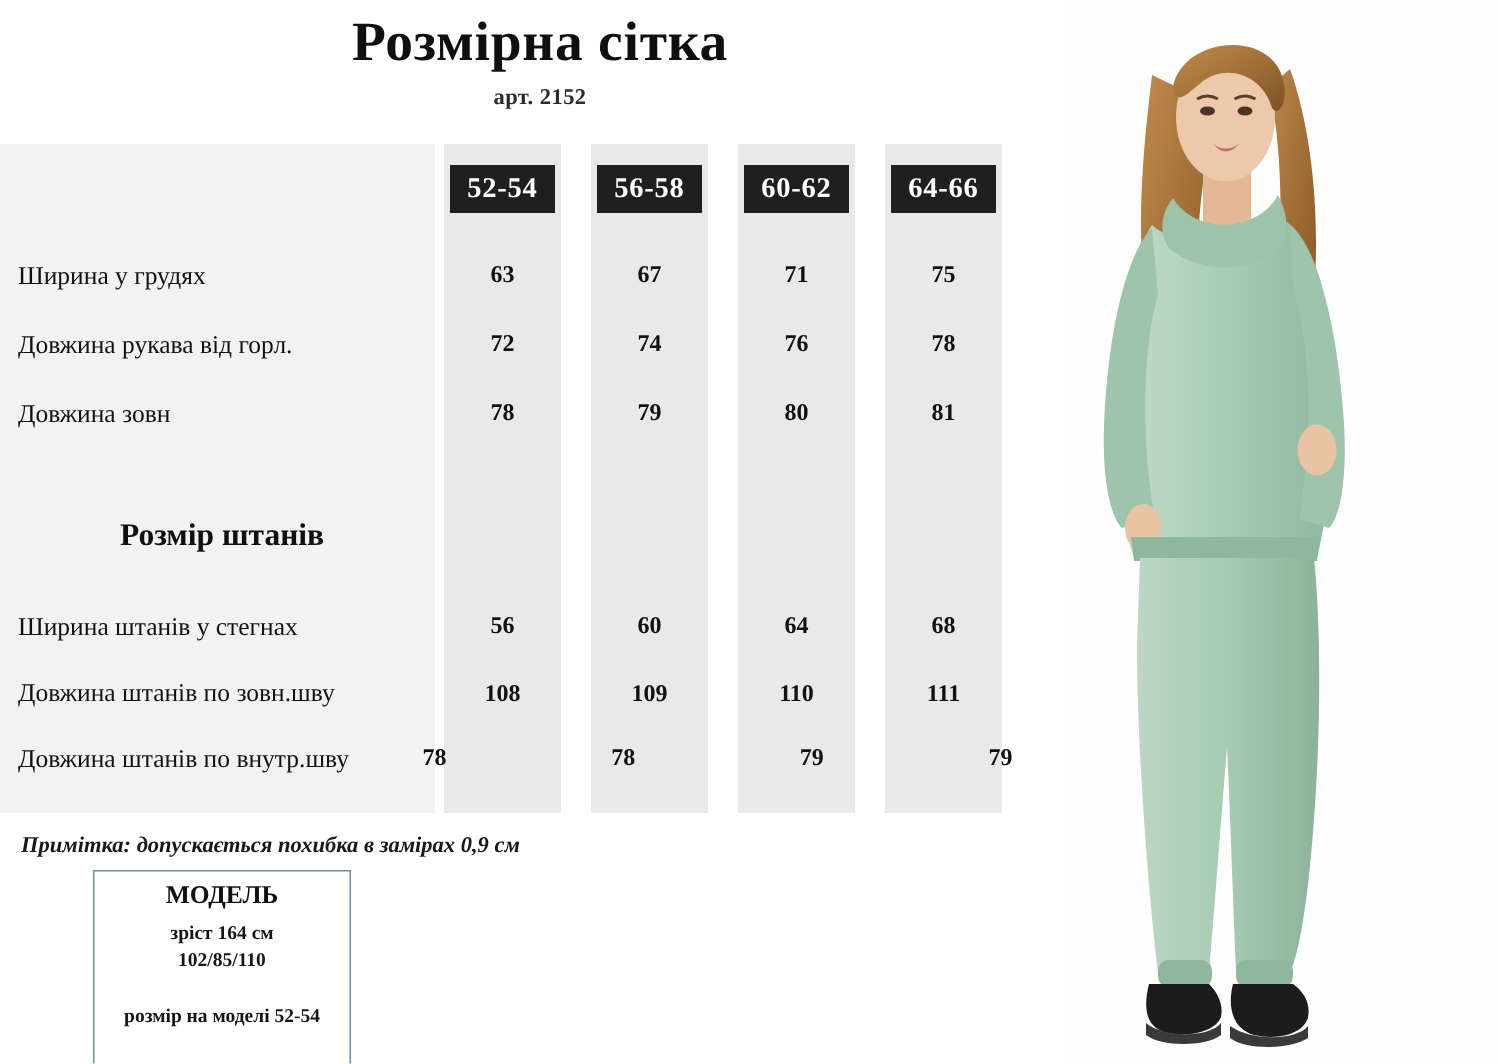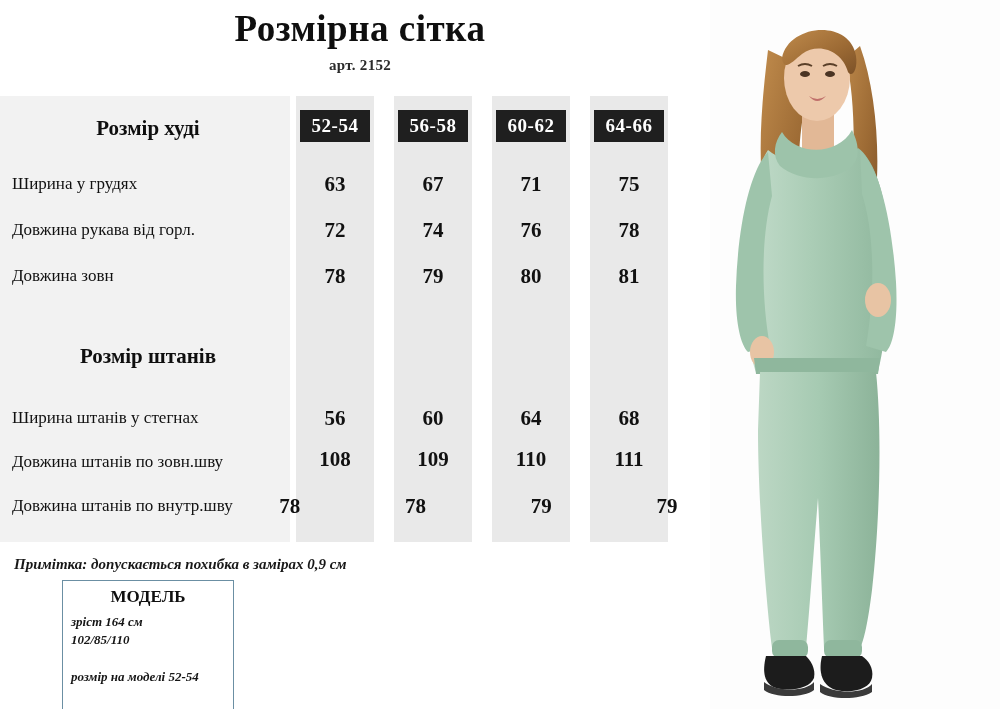--- a/index.html
+++ b/index.html
@@ -90,21 +90,21 @@
     padding-left: 12px;
     box-sizing: border-box;
     font-size: 17px;
     font-weight: normal;
     color: #111;
     white-space: nowrap;
   }
   .cell-val {
     width: 98px;
     text-align: center;
-    font-size: 21px;
+    font-size: 16px;
     font-weight: bold;
     color: #111;
     box-sizing: border-box;
   }
   .cell-val.v0 { width: 78px; margin-left: 0; }
   .cell-val.pad { width: 20px; }
 
   
   .chips {
     position: absolute;
@@ -169,24 +169,24 @@
   }
   .model-title {
     text-align: center;
     font-size: 17px;
     font-weight: bold;
     color: #0f0f0f;
     margin-bottom: 6px;
   }
   .model-line {
     font-size: 13px;
-    font-style: italic;
     font-weight: bold;
     color: #151515;
     line-height: 1.35;
+    text-align: center;
   }
   .model-line.spaced { margin-top: 20px; }
 
   
   .photo {
     position: absolute;
     right: 0;
     top: 0;
     width: 290px;
     height: 709px;
@@ -225,21 +225,20 @@
     <div class="band b2"></div>
     <div class="band b3"></div>
 
     <div class="chips">
       <div class="chip c0">52-54</div>
       <div class="chip c1">56-58</div>
       <div class="chip c2">60-62</div>
       <div class="chip c3">64-66</div>
     </div>
 
-    <div class="section-head sh1">Розмір худі</div>
 
     <div class="row" style="top:66px;">
       <div class="cell-label">Ширина у грудях</div>
       <div class="cell-val v0">63</div>
       <div class="cell-val pad"></div>
       <div class="cell-val v0">67</div>
       <div class="cell-val pad"></div>
       <div class="cell-val v0">71</div>
       <div class="cell-val pad"></div>
       <div class="cell-val v0">75</div>

